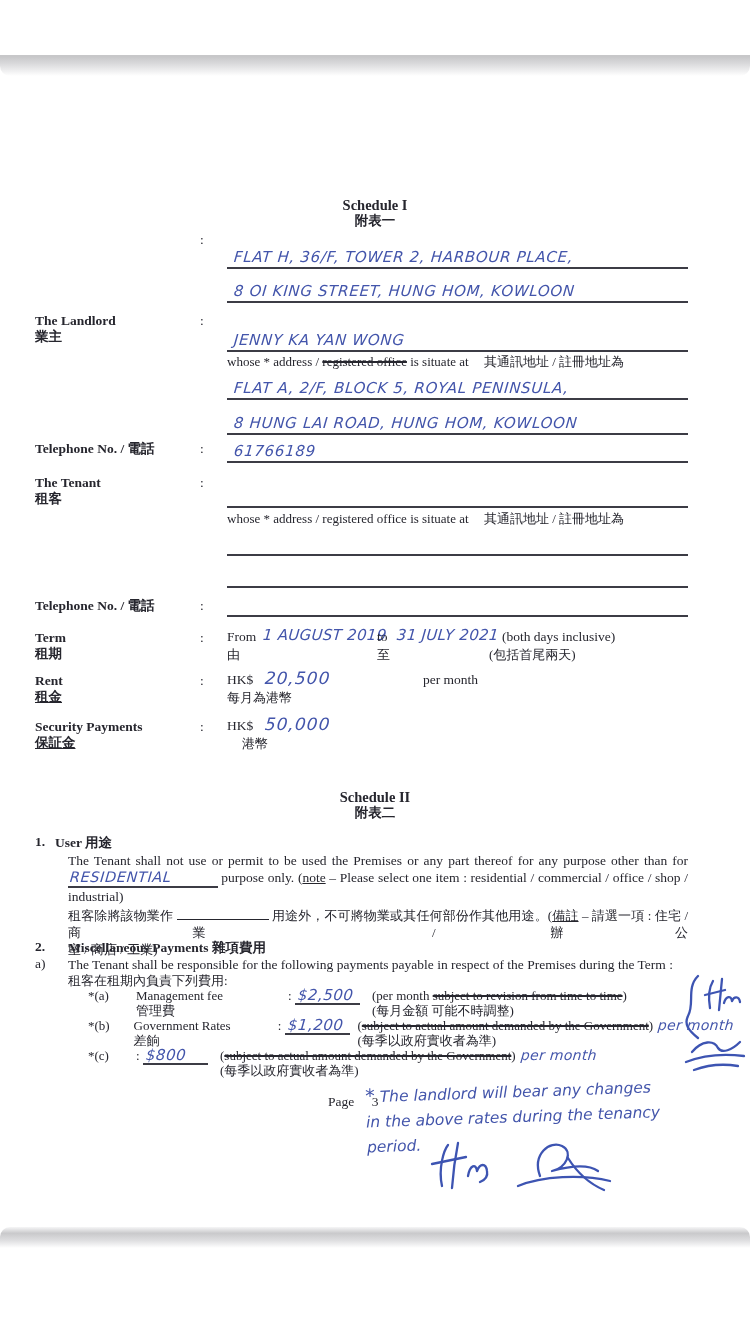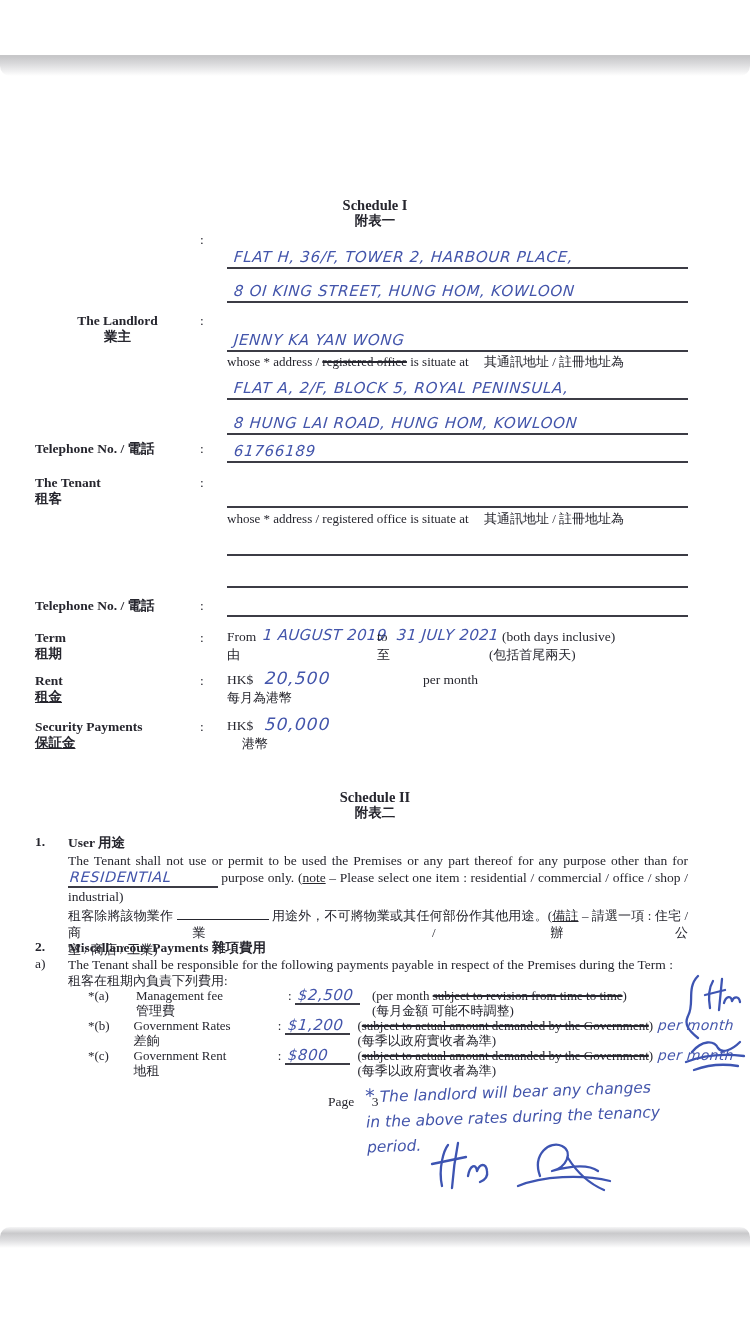--- a/index.html
+++ b/index.html
@@ -54,21 +54,21 @@
   </div>
 
   <div class="abs colon" style="top:232px;">:</div>
   <div class="abs field" style="left:227px; width:454px; top:240px; height:26px;">
     <span class="hw lg">FLAT H, 36/F, TOWER 2, HARBOUR PLACE,</span>
   </div>
   <div class="abs field" style="left:227px; width:454px; top:274px; height:26px;">
     <span class="hw lg">8 OI KING STREET, HUNG HOM, KOWLOON</span>
   </div>
 
-  <div class="abs lbl" style="top:313px;text-align:center;">
+  <div class="abs lbl" style="top:313px;">
     <div>The Landlord</div>
     <div>業主</div>
   </div>
   <div class="abs colon" style="top:313px;">:</div>
   <div class="abs field" style="left:227px; width:454px; top:326px; height:23px;">
     <span class="hw lg">JENNY KA YAN WONG</span>
   </div>
   <div class="abs cap" style="left:227px; top:353px; width:454px;">
     <span>whose * address / </span><span class="strike">registered office</span><span> is situate at</span>
     <span style="margin-left:12px;">其通訊地址 / 註冊地址為</span>
@@ -145,21 +145,21 @@
   <div class="abs" style="left:242px; top:735px; font-size:13px;">港幣</div>
 
   <div class="abs title" style="top:790px;">
     <div>Schedule II</div>
     <div class="zh">附表二</div>
   </div>
 
   <div class="abs" style="left:35px; top:834px; width:652px;">
     <div style="position:relative; height:18px;">
       <span class="abs" style="left:0; font-weight:700; font-size:13.5px;">1.</span>
-      <span class="abs" style="left:33px; font-weight:700; font-size:13.5px;">User 用途</span>
+      <span class="abs" style="left:20px; font-weight:700; font-size:13.5px;">User 用途</span>
     </div>
     <div style="margin-left:33px; width:620px;">
       <div class="jline">The Tenant shall not use or permit to be used the Premises or any part thereof for any purpose other than for</div>
       <div class="jline">
         <span class="resfield"><span class="hw" style="font-size:14.5px; letter-spacing:0.6px;">RESIDENTIAL</span></span>
         <span>purpose only.  (</span><span class="uw">note</span><span> – Please select one item : residential / commercial / office / shop /</span>
       </div>
       <div class="pline">industrial)</div>
       <div class="jline" style="font-size:13px;">
         <span>租客除將該物業作</span>
@@ -203,24 +203,20 @@
     </div>
     <div class="m-mid"><span>:</span>&nbsp;<span class="m-amt"><span class="hw">$1,200</span></span></div>
     <div class="m-paren">
       <div><span>(</span><span class="strike">subject to actual amount demanded by the Government</span><span>)</span><span class="hw">per month</span></div>
       <div>(每季以政府實收者為準)</div>
     </div>
   </div>
 
   <div class="mrow" style="top:1048px;">
     <div class="m-num">*(c)</div>
-    <div class="m-name">
-      <div>Government Rent</div>
-      <div>地租</div>
-    </div>
     <div class="m-mid"><span>:</span>&nbsp;<span class="m-amt"><span class="hw">$800</span></span></div>
     <div class="m-paren">
       <div><span>(</span><span class="strike">subject to actual amount demanded by the Government</span><span>)</span><span class="hw">per month</span></div>
       <div>(每季以政府實收者為準)</div>
     </div>
   </div>
 
   <svg class="sig abs" style="left:662px; top:972px;" width="88" height="112" viewBox="0 0 88 112">
     <path d="M36,4 C24,16 33,32 26,44 C22,52 26,58 36,66"></path>
     <path d="M48,36 C46,24 48,14 51,9"></path>

